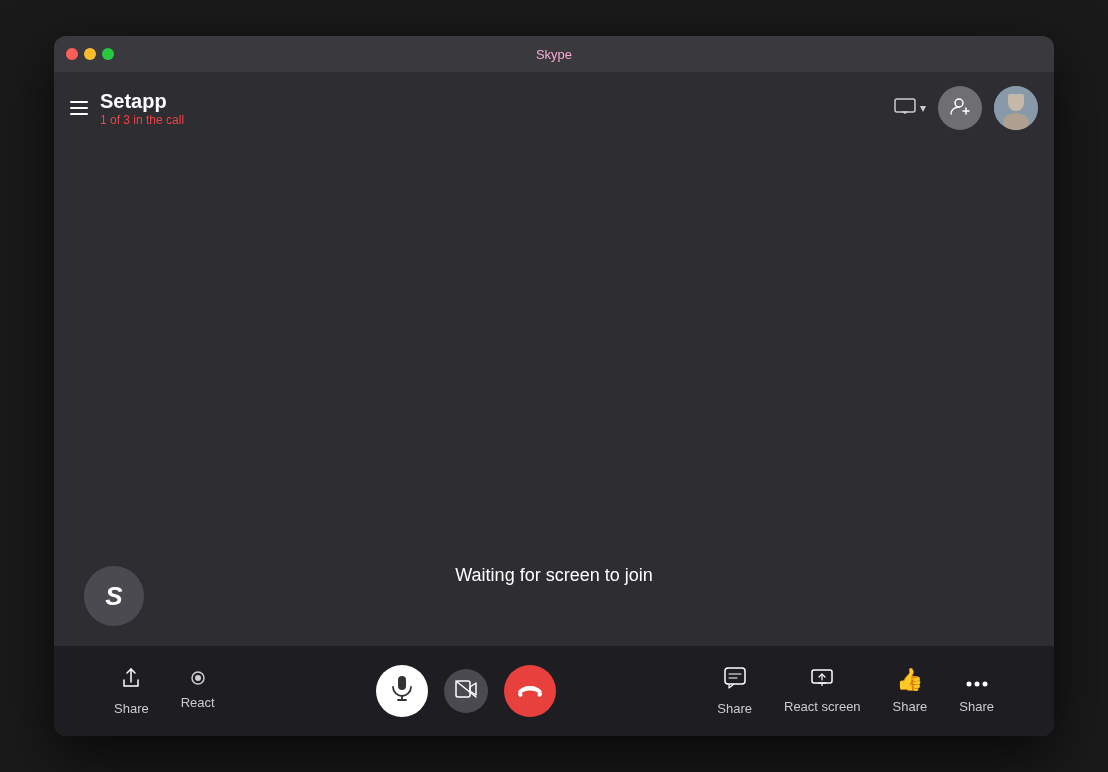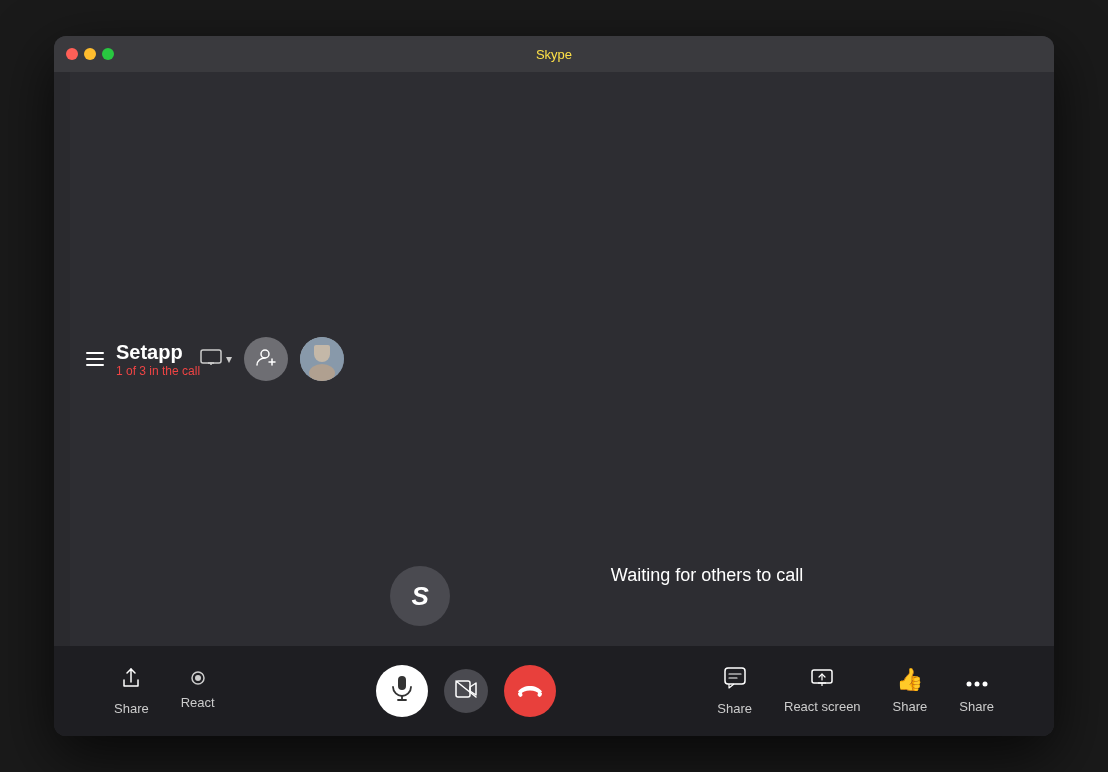--- a/index.html
+++ b/index.html
@@ -40,31 +40,30 @@
     }
     .traffic-light {
       width: 12px;
       height: 12px;
       border-radius: 50%;
     }
     .tl-close { background: #ff5f57; }
     .tl-minimize { background: #ffbd2e; }
     .tl-maximize { background: #28c840; }
     .title-bar-text {
-      color: #fde047;
+      color: #f9a8d4;
       font-size: 13px;
       font-weight: 500;
     }
     .call-area {
       flex: 1;
       background: #2d2d32;
       display: flex;
-      flex-direction: row;
+      flex-direction: column;
       position: relative;
-      margin-left: 16px;
     }
     .call-header {
       display: flex;
       align-items: center;
       justify-content: space-between;
       padding: 14px 16px;
       position: relative;
       z-index: 2;
     }
     .header-left {
@@ -336,21 +335,21 @@
             </svg>
           </div>
         </div>
       </div>
     </div>
 
     <div class="video-area">
       <div class="skype-self-avatar">
         <span class="skype-s">S</span>
       </div>
-      <span class="waiting-text">Waiting for others to call</span>
+      <span class="waiting-text">Waiting for screen to join</span>
     </div>
   </div>
 
   <div class="toolbar">
 
     <div class="toolbar-left">
 
       <button class="toolbar-btn">
         <span class="toolbar-btn-icon">
           <svg width="22" height="22" viewBox="0 0 22 22" fill="none">

